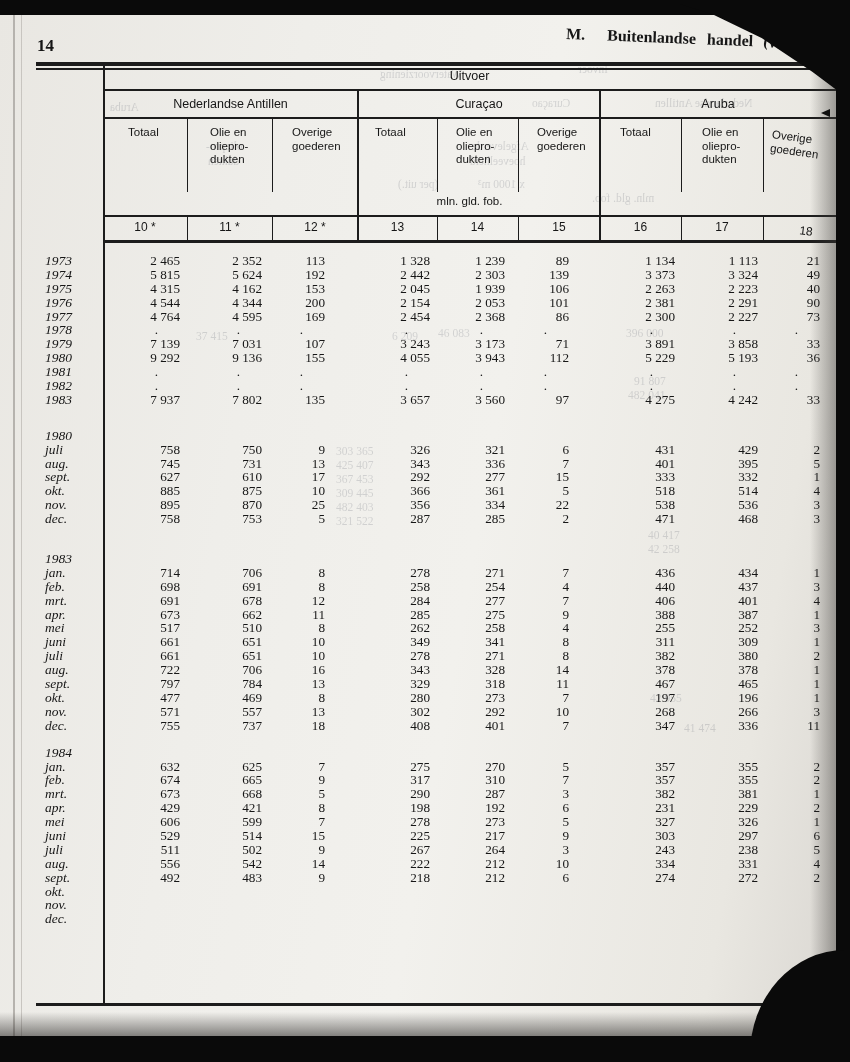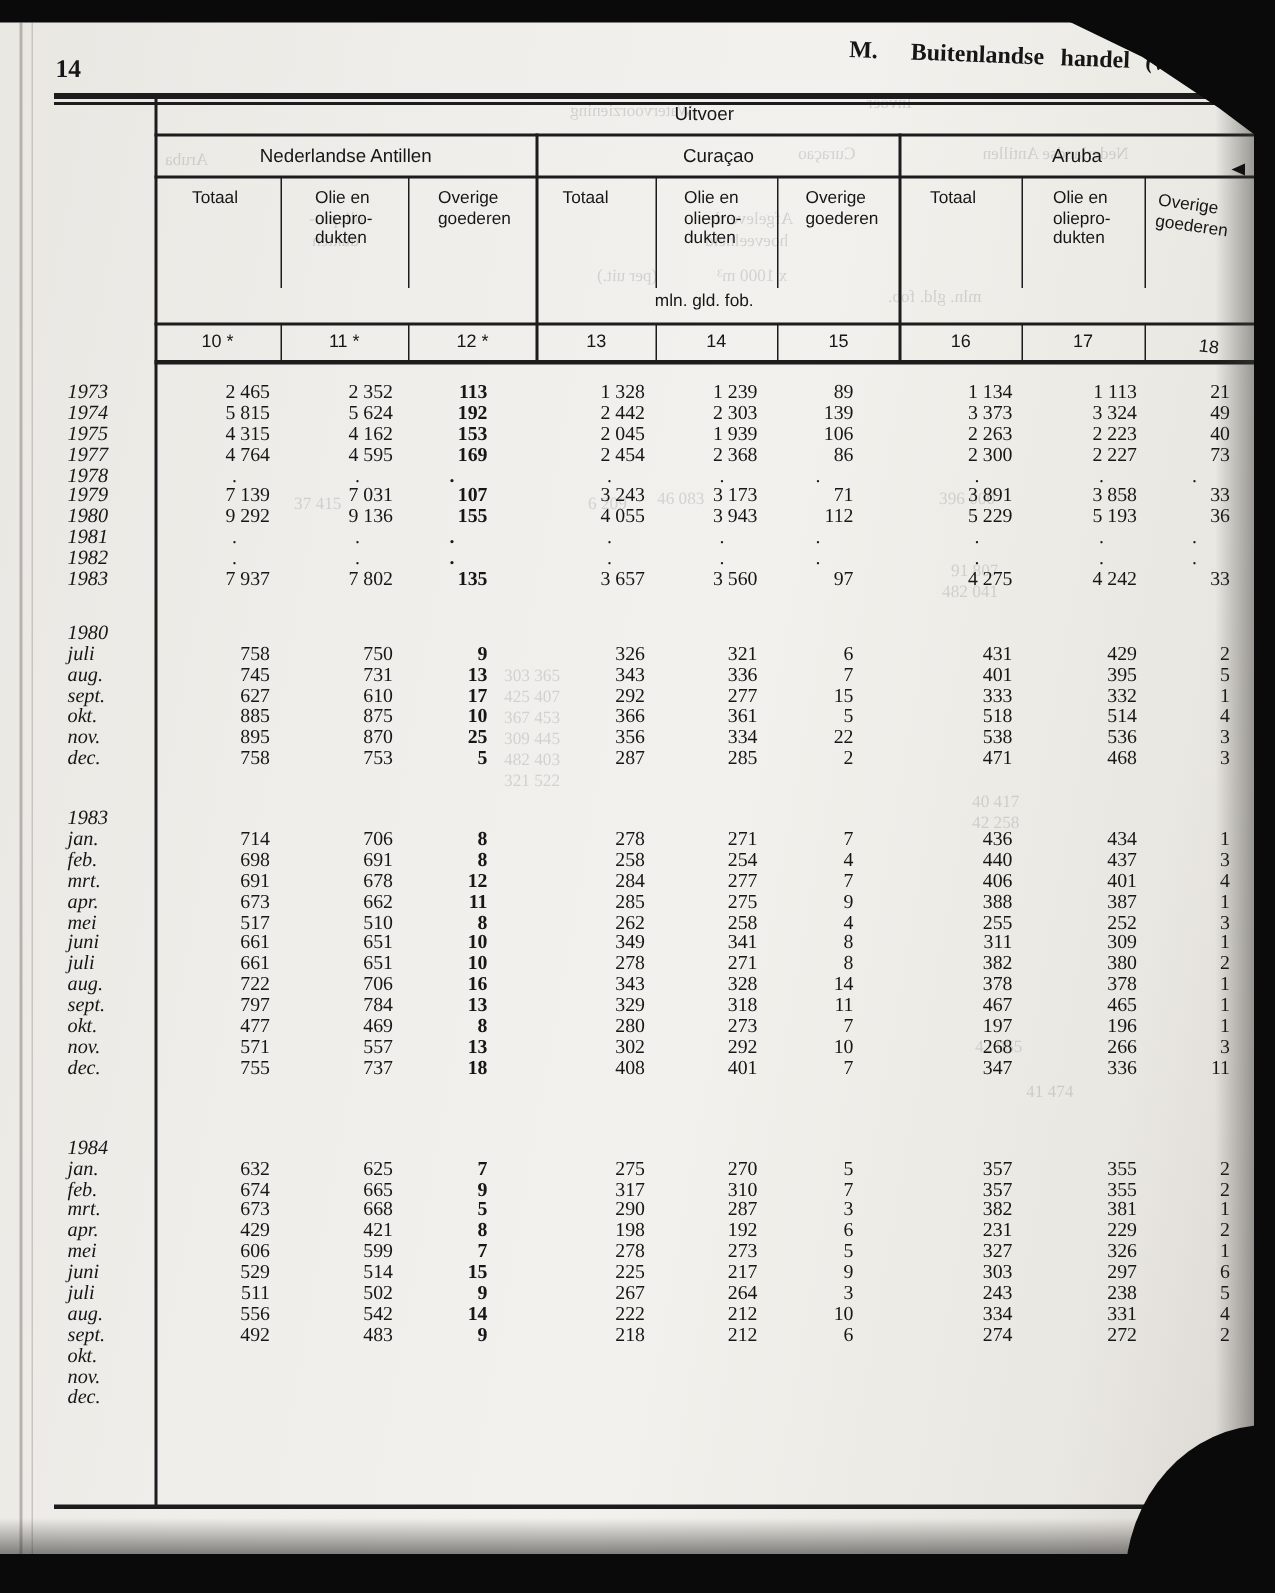--- a/index.html
+++ b/index.html
@@ -35,25 +35,25 @@
   .cn{position:absolute;top:220px;text-align:center;font-size:12px;}
   .cn8{transform:rotate(7deg) translateY(4px);}
   
   .hl,.vl{position:absolute;background:#1c1c1c;}
   
   #tbody{position:absolute;left:34px;top:253px;width:816px;}
   .row{display:grid;grid-template-columns:69px 84px 85px 86px 79px 81px 82px 81px 82px 87px;
        height:13.9px;line-height:13.9px;}
   .stub{font:italic 13.5px "Liberation Serif",serif;padding-left:11px;white-space:nowrap;}
   .cell{text-align:right;font:13.2px "Liberation Serif",serif;white-space:nowrap;}
-  .c0{padding-right:7px;} .c1{padding-right:10px;} .c2{padding-right:33px;font-weight:bold;}
+  .c0{padding-right:7px;} .c1{padding-right:10px;} .c2{padding-right:33px;}
   .c3{padding-right:7px;} .c4{padding-right:13px;} .c5{padding-right:31px;}
   .c6{padding-right:6px;} .c7{padding-right:5px;} .c8{padding-right:30px;}
   .dot{transform:translateX(-22px);}
-  .section.s1{margin-top:22px;} .section.s2{margin-top:26px;} .section.s3{margin-top:39px;}
+  .section.s1{margin-top:22px;} .section.s2{margin-top:26px;} .section.s3{margin-top:13px;}
   
   .ghost{position:absolute;font:11.5px "Liberation Serif",serif;color:rgba(45,48,70,.16);
          white-space:nowrap;}
   .ghost.mir{transform:scaleX(-1);}
   .arrowmark{position:absolute;left:821px;top:109px;width:0;height:0;
              border-top:4px solid transparent;border-bottom:4px solid transparent;
              border-right:9px solid #111;}
 </style>
 </head>
 <body>
@@ -186,20 +186,32 @@
           <span class="cell c1">4 162</span>
           <span class="cell c2">153</span>
           <span class="cell c3">2 045</span>
           <span class="cell c4">1 939</span>
           <span class="cell c5">106</span>
           <span class="cell c6">2 263</span>
           <span class="cell c7">2 223</span>
           <span class="cell c8">40</span>
         </div>
         <div class="row">
+          <span class="stub">1976</span>
+          <span class="cell c0">4 544</span>
+          <span class="cell c1">4 344</span>
+          <span class="cell c2">200</span>
+          <span class="cell c3">2 154</span>
+          <span class="cell c4">2 053</span>
+          <span class="cell c5">101</span>
+          <span class="cell c6">2 381</span>
+          <span class="cell c7">2 291</span>
+          <span class="cell c8">90</span>
+        </div>
+        <div class="row">
           <span class="stub">1977</span>
           <span class="cell c0">4 764</span>
           <span class="cell c1">4 595</span>
           <span class="cell c2">169</span>
           <span class="cell c3">2 454</span>
           <span class="cell c4">2 368</span>
           <span class="cell c5">86</span>
           <span class="cell c6">2 300</span>
           <span class="cell c7">2 227</span>
           <span class="cell c8">73</span>

